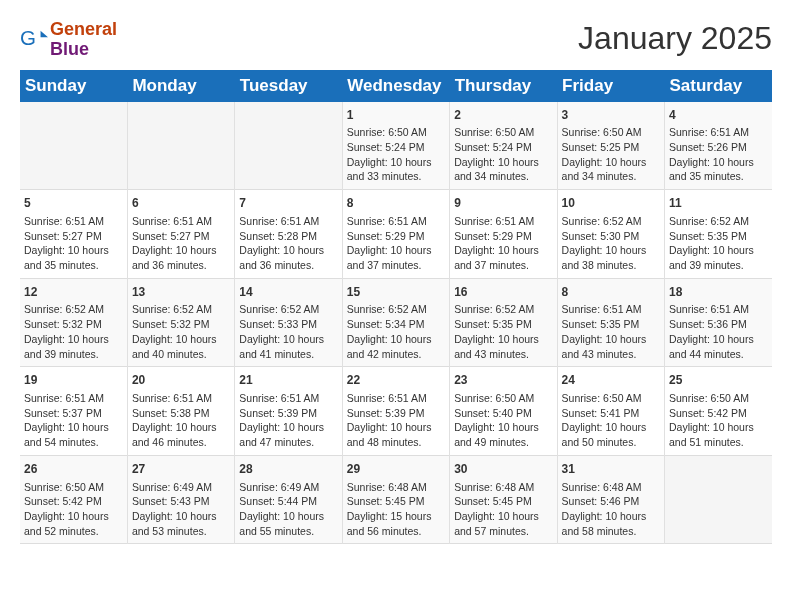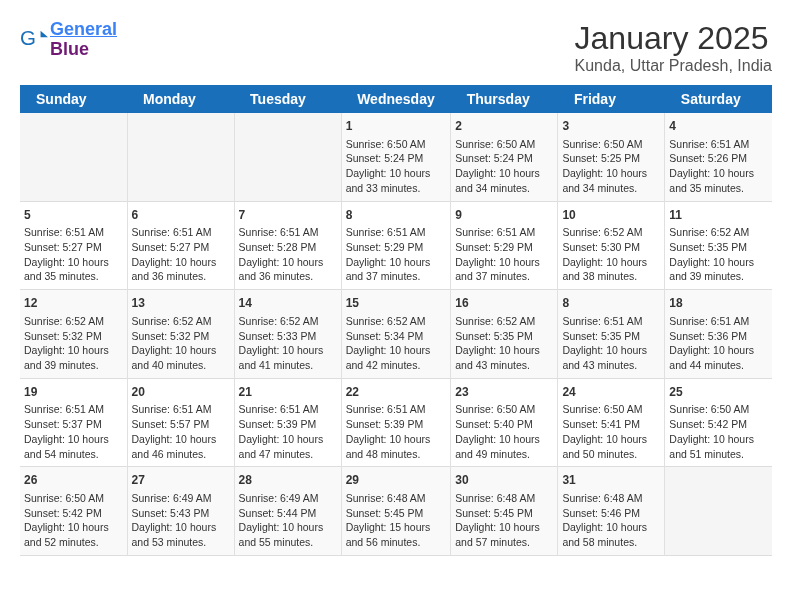--- a/index.html
+++ b/index.html
@@ -38,23 +38,23 @@
       color: #555;
     }
     table {
       width: 100%;
       border-collapse: collapse;
       font-size: 11px;
     }
     thead tr th {
       background-color: #1a6fba;
       color: #fff;
-      padding: 6px 16px;
+      padding: 6px 5px;
       text-align: left;
-      font-size: 14px;
+      font-size: 17px;
       font-weight: bold;
     }
     tbody tr {
       border-bottom: 1px solid #ddd;
     }
     tbody tr:nth-child(odd) {
       background-color: #f9f9f9;
     }
     tbody tr:nth-child(even) {
       background-color: #fff;
@@ -86,28 +86,27 @@
 <body>
 
 <div class="header">
   <div class="logo">
     <svg class="logo-icon" viewBox="0 0 30 30" xmlns="http://www.w3.org/2000/svg">
       <text y="20" font-size="22" fill="#1a6fba">G</text>
       <polygon points="22,5 30,12 22,12" fill="#1a6fba"></polygon>
     </svg>
     <div>
       <div style="font-size:18px; font-weight:bold; color:#333; line-height:1.1;">
-        <span style="color:#3b82f6;text-decoration:underline;">General</span>
+        <span style="color:#c2410c;">General</span>
       </div>
       <div style="font-size:18px; font-weight:bold; color:#701a75; line-height:1.1;">Blue</div>
     </div>
   </div>
   <div class="title-block">
     <h1>January 2025</h1>
-    <h2>Kunda, Uttar Pradesh, India</h2>
   </div>
 </div>
 
 <table>
   <thead>
     <tr>
     <th>Sunday</th>
         <th>Monday</th>
         <th>Tuesday</th>
         <th>Wednesday</th>
@@ -237,21 +236,21 @@
       <tr>
         <td>
           <span class="day-num">19</span>
           <div>Sunrise: 6:51 AM</div>
           <div>Sunset: 5:37 PM</div>
           <div>Daylight: 10 hours and 54 minutes.</div>
         </td>
         <td>
           <span class="day-num">20</span>
           <div>Sunrise: 6:51 AM</div>
-          <div>Sunset: 5:57 PM</div>
+          <div>Sunset: 5:38 PM</div>
           <div>Daylight: 10 hours and 46 minutes.</div>
         </td>
         <td>
           <span class="day-num">21</span>
           <div>Sunrise: 6:51 AM</div>
           <div>Sunset: 5:39 PM</div>
           <div>Daylight: 10 hours and 47 minutes.</div>
         </td>
         <td>
           <span class="day-num">22</span>

